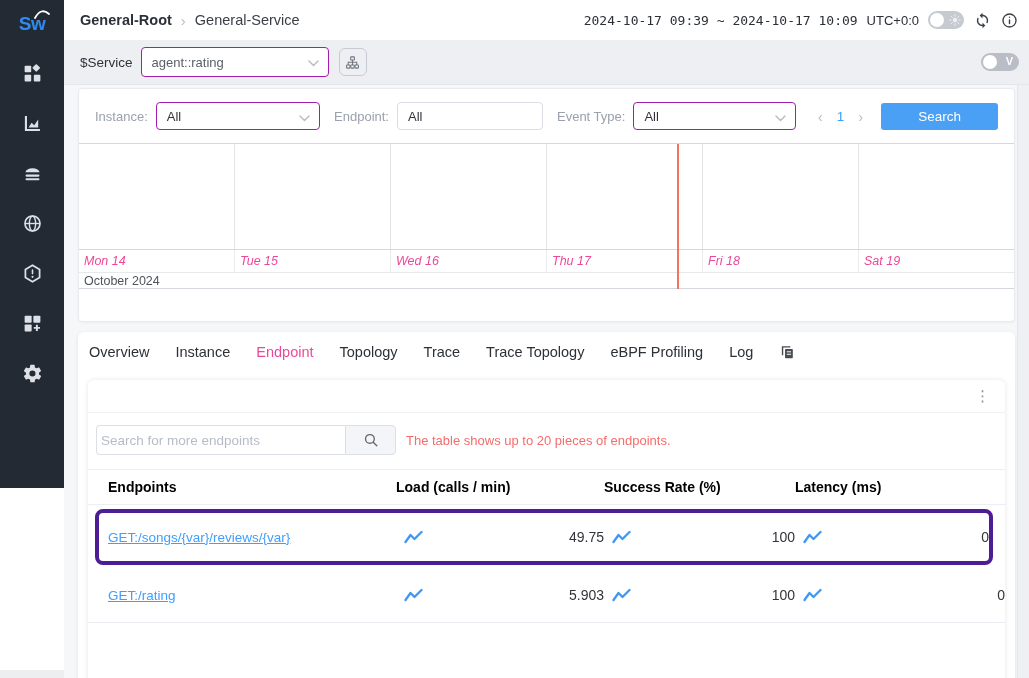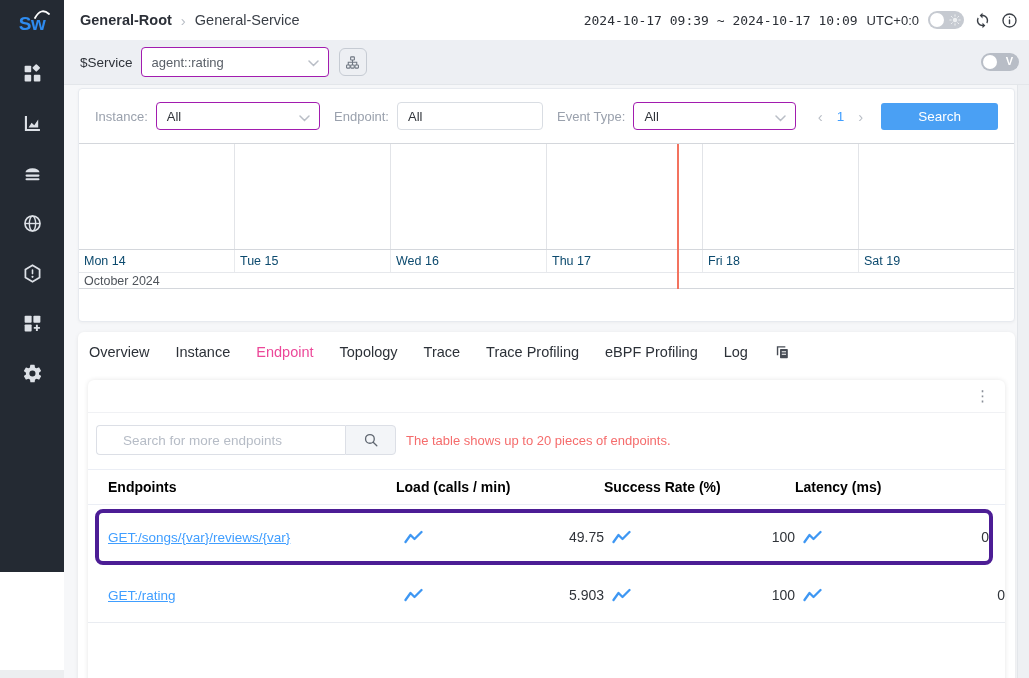--- a/index.html
+++ b/index.html
@@ -1,21 +1,21 @@
 <!DOCTYPE html>
 <html><head>
 <meta charset="utf-8">
 <style>
   * { margin:0; padding:0; box-sizing:border-box; }
   html,body { width:1029px; height:678px; overflow:hidden; }
   body { font-family:"Liberation Sans", sans-serif; background:#fff; color:#303339; }
   .app { position:relative; width:1029px; height:678px; overflow:hidden; background:#fff; }
 
   
-  .sidebar { position:absolute; left:0; top:0; width:64px; height:572px; background:#242a33; display:flex; flex-direction:column; align-items:center; z-index:5; }
+  .sidebar { position:absolute; left:0; top:0; width:64px; height:488px; background:#242a33; display:flex; flex-direction:column; align-items:center; z-index:5; }
   .sidebar-footer { position:absolute; left:0; top:670px; width:64px; height:8px; background:#eceef0; }
   .logo { position:relative; height:48px; display:flex; align-items:center; justify-content:center; width:100%; cursor:pointer; }
   .logo .sw { font-weight:bold; font-size:19px; color:#2e8bef; letter-spacing:-0.5px; }
   .logo svg { position:absolute; right:14px; top:9px; }
   .nav-item { width:64px; height:50px; display:flex; align-items:center; justify-content:center; cursor:pointer; }
   .nav-item svg { width:21px; height:21px; }
   .nav-item .st { stroke:#dde1e7; fill:none; }
   .nav-item .fl { fill:#dde1e7; }
 
   
@@ -58,36 +58,36 @@
   .pg-arrow { color:#b9bec6; font-size:15px; cursor:pointer; }
   .pg-num { color:#409eff; font-size:13.5px; margin:0 14px; cursor:default; }
   .search-btn { margin-left:18px; width:122px; height:27px; background:#4aa0f4; border:none; border-radius:3px; color:#fff; font-size:13.5px; font-family:"Liberation Sans", sans-serif; cursor:pointer; }
 
   
   .timeline { position:absolute; left:0; top:54px; width:935px; height:146px; border-top:1px solid #d4d7dc; border-bottom:1px solid #d4d7dc; cursor:pointer; }
   .tl-cells { display:flex; height:105px; }
   .tl-cell { flex:1 1 0; border-left:1px solid #e2e4e8; }
   .tl-cell:first-child { border-left:none; }
   .tl-days { display:flex; height:23px; border-top:1px solid #d4d7dc; }
-  .tl-day { flex:1 1 0; border-left:1px solid #e8eaed; font-size:12.5px; color:#0c4a6e; padding:4px 0 0 5px; }
+  .tl-day { flex:1 1 0; border-left:1px solid #e8eaed; font-size:12.5px; color:#ec4899; padding:4px 0 0 5px;font-style:italic; }
   .tl-day:first-child { border-left:none; }
   .tl-month { height:17px; border-top:1px solid #e6e8ec; font-size:12.5px; color:#4f545b; padding:1px 0 0 5px; }
   .tl-marker { position:absolute; left:598px; top:0; width:2px; height:145px; background:#f3735f; z-index:2; }
 
   .panel2 { position:absolute; left:14px; top:247px; width:937px; height:360px; background:#fff; border-radius:6px 6px 0 0; box-shadow:0 1px 4px rgba(0,0,0,.08); }
   .tabs { display:flex; align-items:center; height:40px; padding-left:11px; gap:26px; }
   .tab { font-size:14.5px; color:#2c3138; cursor:pointer; white-space:nowrap; }
   .tab.active { color:#ec4899; }
   .copy-btn { cursor:pointer; display:flex; align-items:center; }
 
   .card { position:absolute; left:10px; top:48px; width:917px; height:314px; background:#fff; border-radius:6px; box-shadow:0 0 5px rgba(0,0,0,.10); }
   .card-head { height:33px; border-bottom:1px solid #f0f1f4; position:relative; }
   .dots { position:absolute; right:14px; top:6px; font-size:15px; color:#8a8f98; letter-spacing:1px; cursor:pointer; line-height:20px; }
   .search-row { display:flex; align-items:center; margin:12px 0 0 8px; }
-  .ep-search { width:249px; height:30px; border:1px solid #dcdfe6; border-right:none; border-radius:4px 0 0 4px; padding:0 26px; font-size:13.5px; color:#30343a; outline:none; font-family:"Liberation Sans", sans-serif; }
+  .ep-search { width:249px; height:30px; border:1px solid #dcdfe6; border-right:none; border-radius:4px 0 0 4px; padding:0 4px; font-size:13.5px; color:#30343a; outline:none; font-family:"Liberation Sans", sans-serif; }
   .ep-search::placeholder { color:#b6bcc6; }
   .mag-btn { width:51px; height:30px; background:#f3f5f8; border:1px solid #dcdfe6; border-radius:0 4px 4px 0; display:flex; align-items:center; justify-content:center; cursor:pointer; }
   .notice { margin-left:10px; font-size:13px; color:#f56c6c; }
 
   .thead { display:grid; grid-template-columns:288px 208px 191px 1fr; align-items:center; height:36px; margin-top:14px; padding-left:20px; border-top:1px solid #ebeef5; border-bottom:1px solid #ebeef5; }
   .th { font-size:14px; font-weight:bold; color:#000000; }
   .trow { display:grid; grid-template-columns:288px 208px 191px 1fr; align-items:center; height:54px; padding-left:20px; }
   .trow.hl { margin:4px 12px 3px 7px; border:4px solid #4c1d95; border-radius:8px; height:56px; padding-left:9px; }
   .trow.r2 { margin-top:2px; }
   .ep-link { font-size:13.5px; color:#409eff; text-decoration:underline; cursor:pointer; justify-self:start; }
@@ -265,21 +265,21 @@
       </div>
     </section>
 
     <section class="panel2">
       <div class="tabs">
         <span class="tab">Overview</span>
         <span class="tab">Instance</span>
         <span class="tab active">Endpoint</span>
         <span class="tab">Topology</span>
         <span class="tab">Trace</span>
-        <span class="tab">Trace Profiling</span>
+        <span class="tab">Trace Topology</span>
         <span class="tab">eBPF Profiling</span>
         <span class="tab">Log</span>
         <span class="copy-btn">
           <svg width="17" height="17" viewBox="0 0 24 24">
             <path fill="none" stroke="#474c55" stroke-width="2" d="M5 16V4h11"></path>
             <rect x="8.5" y="7" width="11" height="13" rx="1" fill="#474c55"></rect>
             <path d="M11 11h6M11 14.5h6" stroke="#fff" stroke-width="1.4"></path>
           </svg>
         </span>
       </div>

